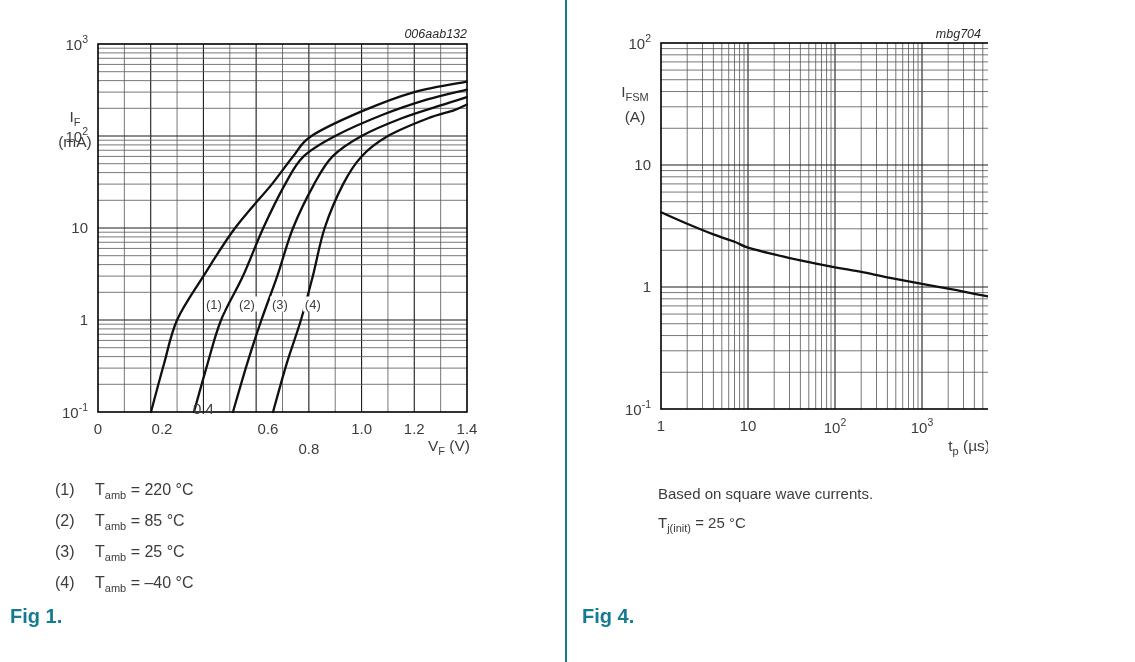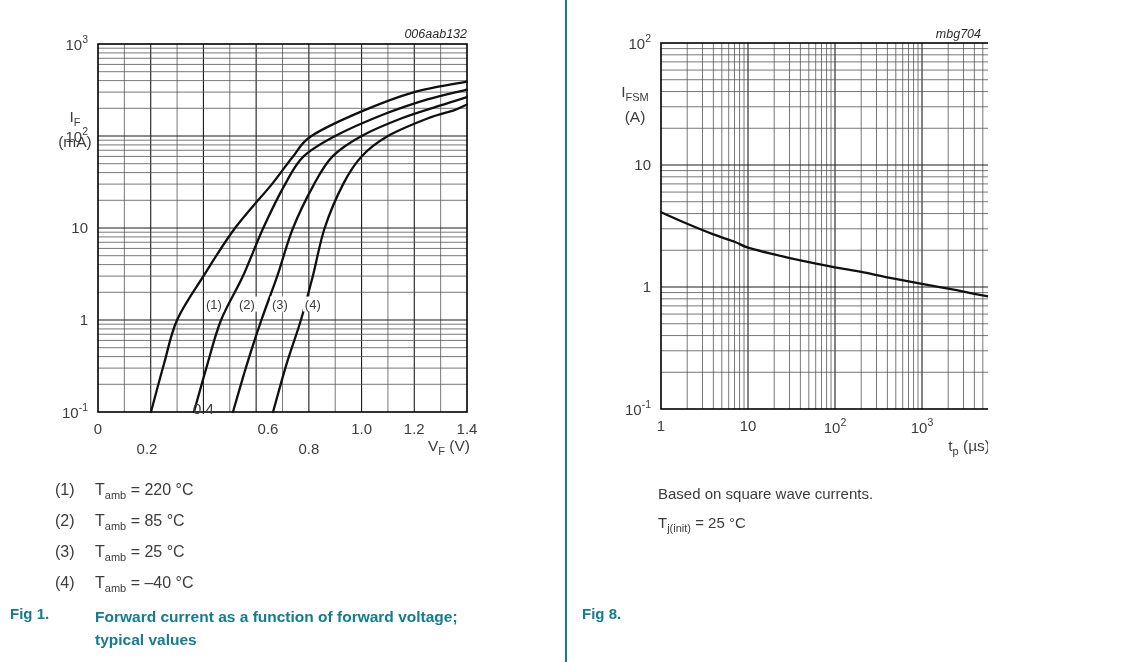--- a/index.html
+++ b/index.html
@@ -23,21 +23,21 @@
   .xname{text-align:right;}
   sub.sb{font-size:11px;}
   .curvelabel{
     position:absolute;transform:translate(-50%,-50%);
     background:#ffffff;font-size:13px;color:#3c3c3c;padding:0 2px;line-height:15px;
   }
   .legend{position:absolute;left:55px;top:481px;font-size:16px;color:#3c3c3c;}
   .legend-row{display:flex;margin-bottom:12px;height:19px;}
   .lnum{width:40px;flex:0 0 40px;}
   .note{position:absolute;font-size:15px;color:#3c3c3c;white-space:nowrap;}
-  .cap-label{position:absolute;font-weight:bold;font-size:15px;color:#137c91;}
+  .cap-label{position:absolute;font-weight:bold;font-size:20px;color:#137c91;}
   .cap-text{position:absolute;font-weight:bold;font-size:15.5px;color:#137c91;line-height:23px;}
 </style>
 </head>
 <body>
 
 <div id="page">
 
   <div class="divider"></div>
 
   <div class="chart-id" style="left:347px;top:27px;width:120px;">006aab132</div>
@@ -125,21 +125,20 @@
       <span class="lnum">(3)</span>
       <span><span>T</span><sub class="sb">amb</sub><span> = 25 °C</span></span>
     </div>
     <div class="legend-row">
       <span class="lnum">(4)</span>
       <span><span>T</span><sub class="sb">amb</sub><span> = –40 °C</span></span>
     </div>
   </div>
 
   <div class="cap-label" style="left:10px;top:605px;">Fig 1.</div>
-  <div class="cap-text" style="left:95px;top:605px;width:400px;">Forward current as a function of forward voltage; typical values</div>
 
   <div class="chart-id" style="left:861px;top:27px;width:120px;">mbg704</div>
 
   <div class="axisname yname" style="left:600px;top:82px;width:70px;">
     <div><span>I</span><sub class="sb">FSM</sub></div>
     <div>(A)</div>
   </div>
 
   <svg id="plot2" class="plot" style="left:661px;top:43px;" width="348" height="366">
       <line x1="26.189609622766366" y1="0" x2="26.189609622766366" y2="366" class="gridminor"></line>
@@ -214,29 +213,29 @@
 
   <div class="axisname xname" style="left:910px;top:437px;width:80px;">
     <span>t</span><sub class="sb">p</sub><span> (µs)</span>
   </div>
 
   <div class="note" style="left:658px;top:485px;">Based on square wave currents.</div>
   <div class="note" style="left:658px;top:514px;">
     <span>T</span><sub class="sb">j(init)</sub><span> = 25 °C</span>
   </div>
 
-  <div class="cap-label" style="left:582px;top:605px;">Fig 8.</div>
+  <div class="cap-label" style="left:582px;top:605px;">Fig 4.</div>
 
 <div class="tickY" style="left: 50px; width: 38px; top: 44px;"><span>10<sup>3</sup></span></div>
     <div class="tickY" style="left: 50px; width: 38px; top: 136px;"><span>10<sup>2</sup></span></div>
     <div class="tickY" style="left: 50px; width: 38px; top: 228px;"><span>10</span></div>
     <div class="tickY" style="left: 50px; width: 38px; top: 320px;"><span>1</span></div>
     <div class="tickY" style="left: 50px; width: 38px; top: 412px;"><span>10<sup>-1</sup></span></div>
     <div class="tickX" style="left: 98px; top: 420px;"><span>0</span></div>
-    <div class="tickX" style="left: 147px; top: 420px; margin-top: 20px;"><span>0.2</span></div>
+    <div class="tickX" style="left: 162px; top: 420px;"><span>0.2</span></div>
     <div class="tickX" style="left: 203.429px; top: 400px;"><span>0.4</span></div>
     <div class="tickX" style="left: 268px; top: 420px;"><span>0.6</span></div>
     <div class="tickX" style="left: 308.857px; top: 420px; margin-top: 20px;"><span>0.8</span></div>
     <div class="tickX" style="left: 361.571px; top: 420px;"><span>1.0</span></div>
     <div class="tickX" style="left: 414.286px; top: 420px;"><span>1.2</span></div>
     <div class="tickX" style="left: 467px; top: 420px;"><span>1.4</span></div>
     <div class="curvelabel" style="left: 213.971px; top: 303.8px;">(1)</div>
     <div class="curvelabel" style="left: 246.918px; top: 303.8px;">(2)</div>
     <div class="curvelabel" style="left: 279.864px; top: 303.8px;">(3)</div>
     <div class="curvelabel" style="left: 312.811px; top: 303.8px;">(4)</div>

